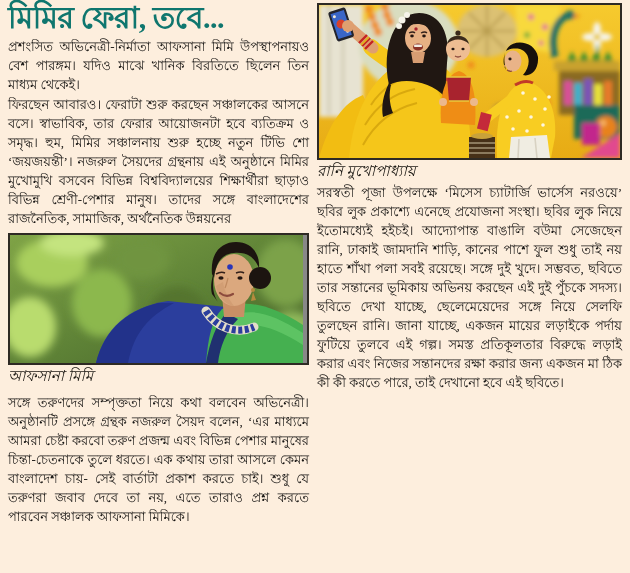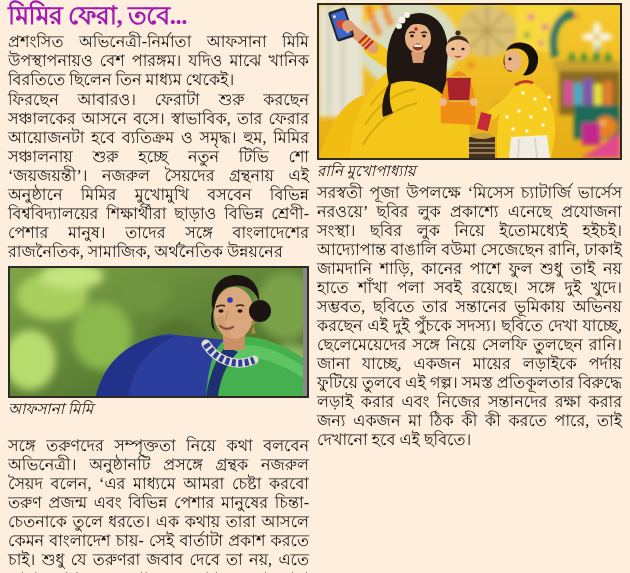--- a/index.html
+++ b/index.html
@@ -14,43 +14,43 @@
   .col{position:absolute;top:0;}
   .col-left{left:8px;width:301px;top:2px;}
   .col-right{left:317px;width:305px;top:3px;}
   .headline{
     font-weight:bold;
     margin:0 0 3px 0;
     line-height:1.08;
     letter-spacing:-0.5px;
     font-family:"Liberation Serif","DejaVu Serif",serif;
   }
-  .headline-left{font-size:25px;color:#a21caf;}
+  .headline-left{font-size:30px;color:#0f766e;}
   .headline-right{font-size:30px;color:#e8231a;margin-top:2px;}
   .bodytext{
-    font-size:16px;
+    font-size:13px;
     line-height:19px;
     text-align:justify;
     margin:0 0 1px 0;
   }
   figure{margin:0;padding:0;}
   .photo-frame{
     border:2px solid #2e2a24;
     background:#888;
     line-height:0;
   }
   .photo-frame svg{display:block;}
   figcaption{
     font-style:italic;
     font-size:15px;
     line-height:20px;
     margin:1px 0 2px 0;
     color:#1a1712;
   }
-  .fig-left{margin-top:5px;margin-bottom:17px;}
+  .fig-left{margin-top:5px;margin-bottom:7px;}
   .fig-right{margin-bottom:1px;}
 </style>
 </head>
 <body>
 
 <div class="col col-left">
   <h1 class="headline headline-left">মিমির ফেরা, তবে...</h1>
   <p class="bodytext">প্রশংসিত অভিনেত্রী-নির্মাতা আফসানা মিমি উপস্থাপনায়ও বেশ পারঙ্গম। যদিও মাঝে খানিক বিরতিতে ছিলেন তিন মাধ্যম থেকেই।</p>
   <p class="bodytext">ফিরছেন আবারও। ফেরাটা শুরু করছেন সঞ্চালকের আসনে বসে। স্বাভাবিক, তার ফেরার আয়োজনটা হবে ব্যতিক্রম ও সমৃদ্ধ। হুম, মিমির সঞ্চালনায় শুরু হচ্ছে নতুন টিভি শো ‘জয়জয়ন্তী’। নজরুল সৈয়দের গ্রন্থনায় এই অনুষ্ঠানে মিমির মুখোমুখি বসবেন বিভিন্ন বিশ্ববিদ্যালয়ের শিক্ষার্থীরা ছাড়াও বিভিন্ন শ্রেণী-পেশার মানুষ। তাদের সঙ্গে বাংলাদেশের রাজনৈতিক, সামাজিক, অর্থনৈতিক উন্নয়নের</p>
 

